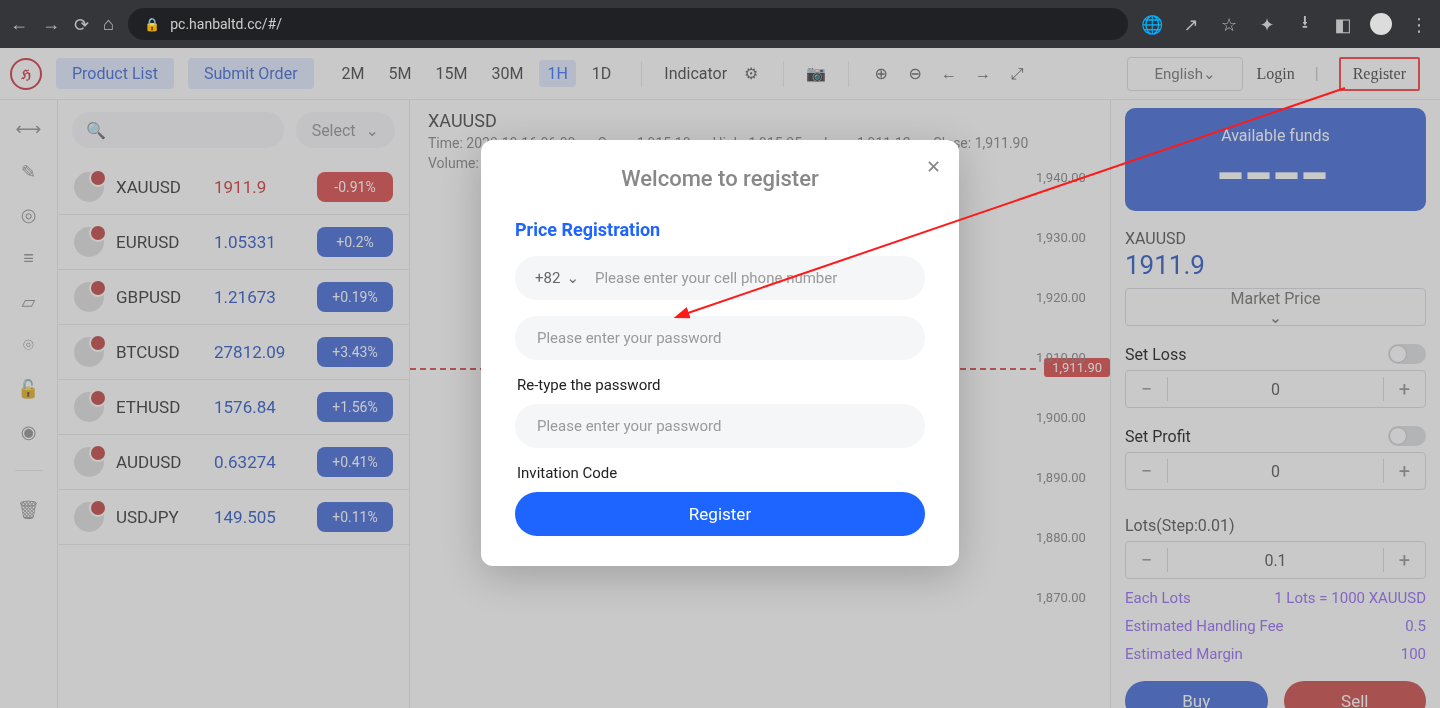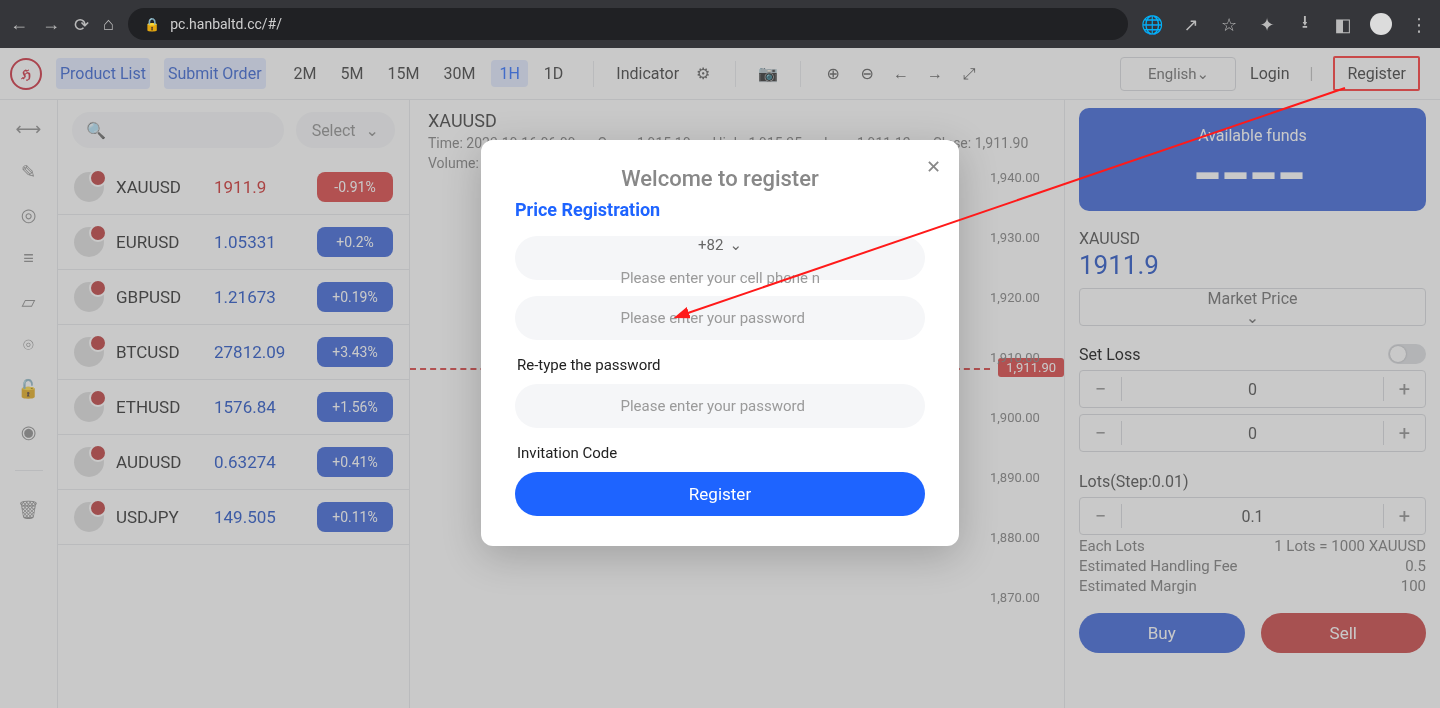--- a/index.html
+++ b/index.html
@@ -27,30 +27,30 @@
   .chrome-btn { width:22px; height:22px; display:flex; align-items:center; justify-content:center; font-size:18px; color:#bababa; cursor:pointer;}
   .chrome-url { flex:0 0 1000px; height:32px; background:var(--chrome-dark); border-radius:18px; display:flex; align-items:center; padding:0 16px; color:#cfcfcf; font-size:14px; gap:10px;}
   .chrome-url .lock{font-size:13px;}
   .chrome-actions{margin-left:auto; display:flex; gap:16px; align-items:center; font-size:16px;}
   .avatar{width:22px;height:22px;border-radius:50%;background:#dcdcdc;display:inline-block;}
 
   
   .app { position:relative; height:calc(708px - 48px); background:var(--page-bg); }
   .topbar { height:52px; display:flex; align-items:center; padding:0 20px 0 10px; gap:14px; border-bottom:1px solid var(--row-border);}
   .logo { width:32px; height:32px; border:2px solid #c23; border-radius:50%; display:flex; align-items:center;justify-content:center; color:#c23; font-weight:700; font-size:13px;}
-  .tabbtn { padding:6px 4px; border-radius:4px; font-size:16px; color:#2a59d0; background:var(--blue-soft); }
+  .tabbtn { padding:6px 16px; border-radius:4px; font-size:16px; color:#2a59d0; background:var(--blue-soft); }
   .tf-group{display:flex; gap:8px; margin-left:6px;}
   .tf{padding:4px 8px; font-size:16px; color:#333; border-radius:4px;}
   .tf.active{color:var(--blue); background:var(--blue-soft);}
   .vsep{width:1px; height:26px; background:var(--row-border); margin:0 8px;}
   .ind{font-size:16px; color:#333;}
   .ico{width:20px;height:20px;display:flex;align-items:center;justify-content:center;color:#555;font-size:16px;}
   .spacer{flex:1;}
   .lang-sel{width:116px;height:34px;border:1px solid #d6d8dc;border-radius:4px;display:flex;align-items:center;padding:0 27px;color:#666;font-size:15px;justify-content:space-between;}
-  .auth{font-size:16px;color:#333;}
+  .auth{font-size:16px;color:#333;font-family:Liberation Serif, serif;}
   .auth.reg{border:2px solid #ff2a2a;padding:6px 12px;border-radius:2px;}
   .sepv{color:#bbb;margin:0 6px;}
 
   
   .body{display:flex; height:calc(100% - 52px);}
   .rail{width:58px; border-right:1px solid var(--row-border); display:flex; flex-direction:column; align-items:center; gap:22px; padding-top:18px; color:#888; font-size:18px;}
   .rail hr{width:28px;border:none;border-top:1px solid var(--row-border);margin:6px 0;}
 
   
   .watch{width:352px; border-right:1px solid var(--row-border); display:flex; flex-direction:column;}
@@ -71,46 +71,46 @@
 
   
   .chart{flex:1; position:relative; padding:10px 18px 0 18px;}
   .chart .title{font-size:18px;color:#333;}
   .chart .meta{font-size:14px;color:#7a7a7a;margin-top:4px;display:flex;gap:22px;flex-wrap:wrap;}
   .yaxis{position:absolute;right:0;top:60px;bottom:0;width:74px;color:#7a7a7a;font-size:13px;display:flex;flex-direction:column;gap:45px;align-items:flex-start;padding-top:10px;}
   .price-tag{position:absolute;right:0;top:258px;background:#d93737;color:#fff;font-size:13px;padding:2px 8px;border-radius:3px;}
   .dashed{position:absolute;left:0;right:74px;top:268px;border-top:2px dashed #d93737;}
 
   
-  .panel{width:376px;border-left:1px solid var(--row-border);padding:0 14px 14px 14px;}
+  .panel{width:330px;border-left:1px solid var(--row-border);padding:0 14px 14px 14px;}
   .funds{background:var(--panel-blue);color:#fff;border-radius:10px;padding:18px 8px 26px 8px;text-align:center;margin-top:8px;}
   .funds .t{font-size:16px;}
   .funds .v{font-size:22px;letter-spacing:6px;margin-top:14px;}
   .panel .lab{font-size:16px;color:#444;margin-top:18px;}
   .panel .big{font-size:26px;color:#1749c4;margin-top:2px;}
   .selbox{height:38px;border:1px solid #d6d8dc;border-radius:4px;display:flex;align-items:center;justify-content:space-between;padding:0 12px;color:#666;margin-top:8px;flex-direction:column;}
   .rowflex{display:flex;align-items:center;justify-content:space-between;margin-top:18px;}
   .toggle{width:38px;height:20px;border-radius:12px;background:#dadce0;position:relative;}
   .toggle::after{content:"";position:absolute;width:16px;height:16px;border-radius:50%;background:#fff;top:2px;left:2px;box-shadow:0 0 2px rgba(0,0,0,.3);}
   .stepper{display:flex;align-items:center;border:1px solid #d6d8dc;border-radius:4px;height:38px;margin-top:6px;}
   .stepper .btn{width:42px;display:flex;align-items:center;justify-content:center;color:#888;font-size:20px;border-right:1px solid #d6d8dc;}
   .stepper .btn:last-child{border-right:none;border-left:1px solid #d6d8dc;}
   .stepper .val{flex:1;text-align:center;color:#444;}
-  .kv{display:flex;justify-content:space-between;font-size:15px;color:#737373;margin-top:2px;align-items:center;}
+  .kv{display:flex;justify-content:space-between;font-size:15px;color:#8b5cf6;margin-top:10px;align-items:center;}
   .btnrow{display:flex;gap:16px;margin-top:18px;}
   .buy{flex:1;height:40px;border-radius:22px;background:#2f5bd6;color:#fff;display:flex;align-items:center;justify-content:center;font-size:17px;}
   .sell{flex:1;height:40px;border-radius:22px;background:#c63737;color:#fff;display:flex;align-items:center;justify-content:center;font-size:17px;}
 
   
   .mask{position:absolute;inset:0;background:var(--overlay);}
   .modal{position:absolute;left:481px;top:92px;width:478px;background:#fff;border-radius:12px;box-shadow:0 10px 40px rgba(0,0,0,.2);padding:26px 34px 30px 34px;}
-  .modal h2{margin:0 0 8px 0;text-align:center;color:#888;font-weight:500;font-size:22px;}
+  .modal h2{margin:0 0 28px 0;text-align:center;color:#888;font-weight:500;font-size:22px;}
   .modal .close{position:absolute;right:18px;top:16px;color:#888;font-size:18px;cursor:pointer;}
   .modal h3{margin:0 0 16px 0;font-size:18px;color:#1e64ff;}
-  .ffield{height:44px;border-radius:24px;background:var(--chip-bg);display:flex;align-items:center;padding:0 20px;color:#888;font-size:15px;margin-bottom:16px;gap:14px;flex-direction:column;}
+  .ffield{height:44px;border-radius:24px;background:var(--chip-bg);display:flex;align-items:center;padding:0 20px;color:#888;font-size:15px;margin-bottom:16px;gap:14px;}
   .ffield .cc{display:flex;align-items:center;gap:6px;color:#666;}
   .flab{font-size:15px;color:#222;margin:6px 0 10px 2px;}
   .in{border:none;background:transparent;outline:none;font-size:15px;color:#333;flex:1;}
   .in::placeholder{color:#9a9a9a;}
   .reg-btn{height:44px;border-radius:24px;background:#1e64ff;color:#fff;display:flex;align-items:center;justify-content:center;font-size:17px;margin-top:6px;cursor:pointer;}
 
   
   .anno{position:absolute;pointer-events:none;}
   .anno svg{overflow:visible;}
 </style>
@@ -283,26 +283,30 @@
       </div>
       <div class="rowflex">
         <span>Set Loss</span>
         <span class="toggle"></span>
       </div>
       <div class="stepper">
         <span class="btn">−</span>
         <span class="val">0</span>
         <span class="btn">+</span>
       </div>
+      <div class="rowflex">
+        <span>Set Profit</span>
+        <span class="toggle"></span>
+      </div>
       <div class="stepper">
         <span class="btn">−</span>
         <span class="val">0</span>
         <span class="btn">+</span>
       </div>
-      <div class="lab" style="margin-top:20px">Lots(Step:0.01)</div>
+      <div class="lab" style="margin-top:26px">Lots(Step:0.01)</div>
       <div class="stepper">
         <span class="btn">−</span>
         <span class="val">0.1</span>
         <span class="btn">+</span>
       </div>
       <div class="kv">
           <span>Each Lots</span>
           <span>1 Lots = 1000 XAUUSD</span>
         </div>
       <div class="kv">

